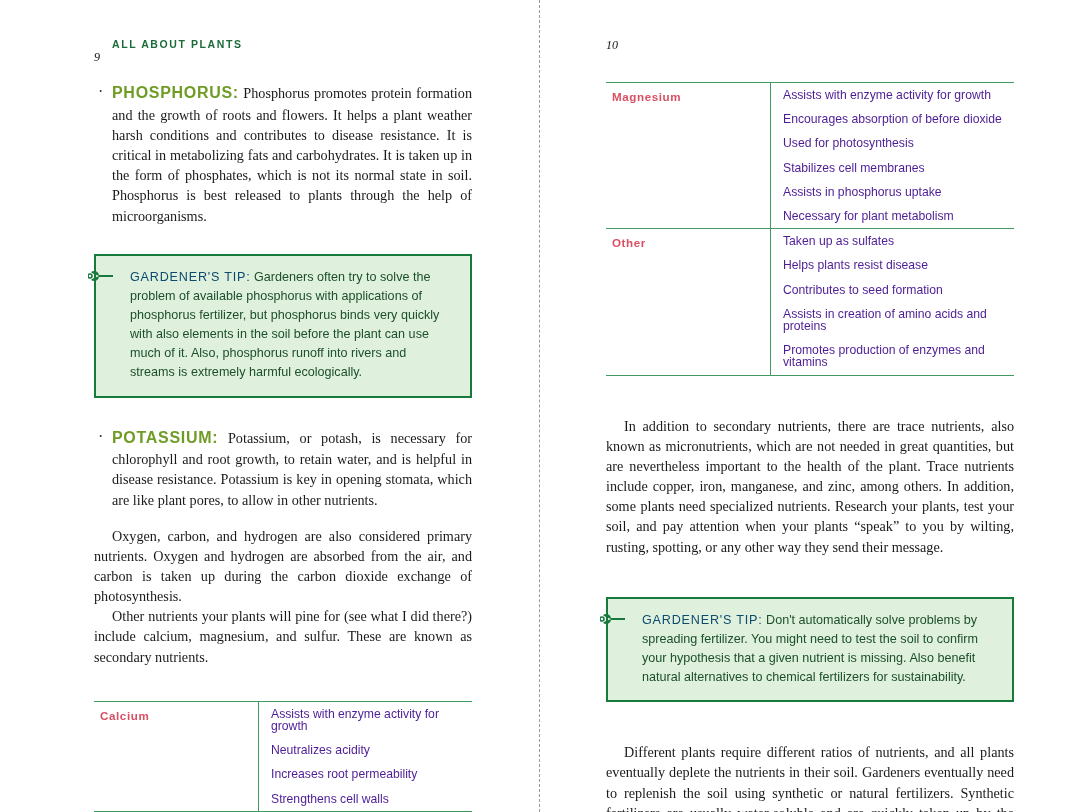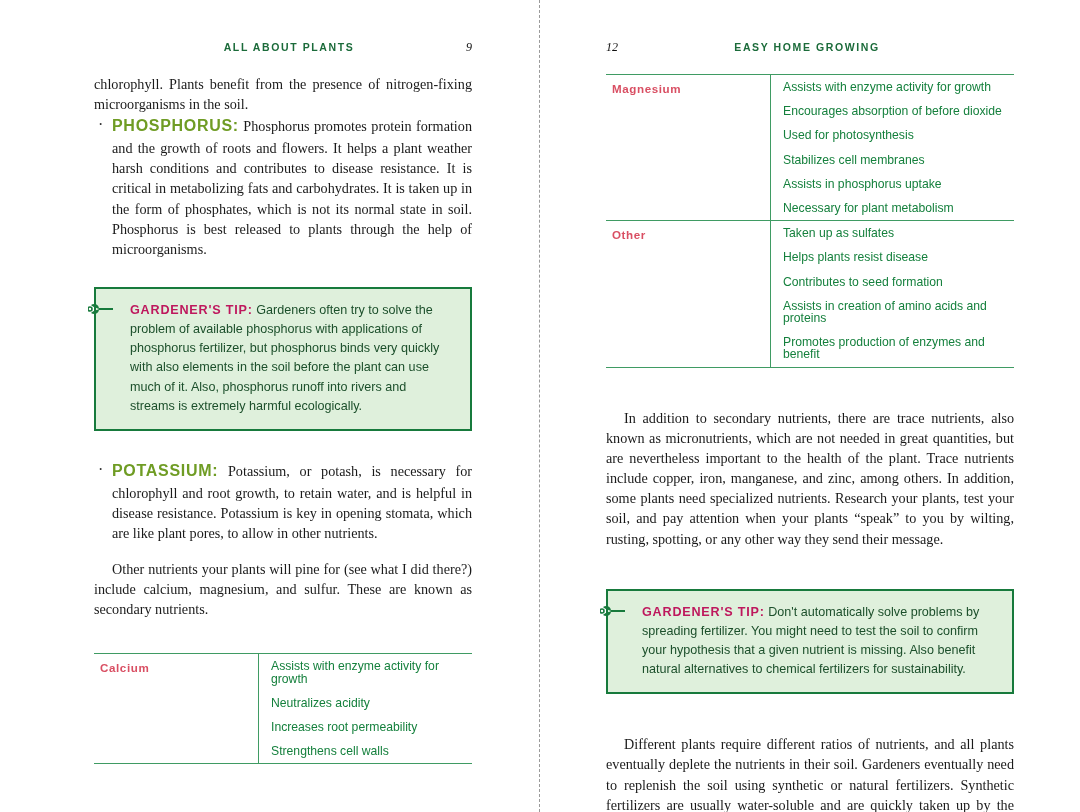--- a/index.html
+++ b/index.html
@@ -38,23 +38,24 @@
   .page-left {
     padding: 38px 68px 0 94px;
   }
   .page-right {
     padding: 38px 66px 0 66px;
   }
 
   
   .runhead {
     display: flex;
-    align-items: center;
+    align-items: flex-start;
     height: 18px;
-    margin-bottom: 18px;
+    margin-bottom: 26px;
+    flex-direction: column;
   }
   .runhead-title {
     font-family: "Liberation Sans", sans-serif;
     font-size: 10.5px;
     letter-spacing: 1.6px;
     color: #1b6b3a;
     font-weight: bold;
   }
   .runhead-folio {
     font-family: "Liberation Serif", serif;
@@ -139,22 +140,22 @@
     height: 16px;
     color: #177a3c;
   }
   .tip-text {
     font-family: "Liberation Sans", sans-serif;
     font-size: 12.6px;
     line-height: 1.52;
     color: #1c4f2b;
   }
   .tip-label {
-    color: #be185d;
-    font-weight: bold;
+    color: #0c4a6e;
+    font-weight: normal;
     letter-spacing: 0.8px;
   }
 
   
   table.nutrient {
     border-collapse: collapse;
     width: 100%;
     font-family: "Liberation Sans", sans-serif;
   }
   table.nutrient td {
@@ -180,21 +181,21 @@
     padding: 0 !important;
   }
   .cell-items ul {
     margin: 0;
     padding: 0;
     list-style: none;
   }
   .cell-items li {
     font-size: 12.2px;
     line-height: 1.0;
-    color: #15803d;
+    color: #4c1d95;
     padding: 6px 4px 6px 12px;
   }
   .sp-16 { height: 16px; }
   .sp-28 { height: 28px; }
   .sp-34 { height: 34px; }
   .sp-40 { height: 40px; }
 </style>
 </head>
 <body>
 
@@ -202,21 +203,20 @@
 
   <div class="gutter"></div>
 
   <div class="page page-left">
 
     <div class="runhead runhead-left">
       <div class="runhead-title">ALL ABOUT PLANTS</div>
       <div class="runhead-folio">9</div>
     </div>
 
-    <p class="body">chlorophyll. Plants benefit from the presence of nitrogen-fixing microorganisms in the soil.</p>
 
     <ul class="bullet-list">
       <li class="bullet-item">
         <span class="nutrient-name">PHOSPHORUS:</span><span> Phosphorus promotes protein formation and the growth of roots and flowers. It helps a plant weather harsh conditions and contributes to disease resistance. It is critical in metabolizing fats and carbohydrates. It is taken up in the form of phosphates, which is not its normal state in soil. Phosphorus is best released to plants through the help of microorganisms.</span>
       </li>
     </ul>
 
     <div class="sp-28"></div>
 
     <div class="tipbox">
@@ -236,20 +236,21 @@
     <div class="sp-28"></div>
 
     <ul class="bullet-list">
       <li class="bullet-item">
         <span class="nutrient-name">POTASSIUM:</span><span> Potassium, or potash, is necessary for chlorophyll and root growth, to retain water, and is helpful in disease resistance. Potassium is key in opening stomata, which are like plant pores, to allow in other nutrients.</span>
       </li>
     </ul>
 
     <div class="sp-16"></div>
 
+    <p class="body indent">Oxygen, carbon, and hydrogen are also considered primary nutrients. Oxygen and hydrogen are absorbed from the air, and carbon is taken up during the carbon dioxide exchange of photosynthesis.</p>
     <p class="body indent">Other nutrients your plants will pine for (see what I did there?) include calcium, magnesium, and sulfur. These are known as secondary nutrients.</p>
 
     <div class="sp-34"></div>
 
     <table class="nutrient">
       <tbody>
         <tr class="tbl-top tbl-bottom">
           <td class="cell-name">Calcium</td>
           <td class="cell-items">
             <ul>
@@ -262,22 +263,21 @@
           </td>
         </tr>
       </tbody>
     </table>
 
   </div>
 
   <div class="page page-right">
 
     <div class="runhead runhead-right">
-      <div class="runhead-folio">12</div>
-      <div class="runhead-title">EASY HOME GROWING</div>
+      <div class="runhead-folio">10</div>
     </div>
 
     <table class="nutrient">
       <tbody>
         <tr class="tbl-top tbl-bottom">
           <td class="cell-name">Magnesium</td>
           <td class="cell-items">
             <ul>
               <li>Assists with enzyme activity for growth</li>
               <li>Encourages absorption of before dioxide</li>
@@ -289,21 +289,21 @@
           </td>
         </tr>
         <tr class="tbl-bottom">
           <td class="cell-name">Other</td>
           <td class="cell-items">
             <ul>
               <li>Taken up as sulfates</li>
               <li>Helps plants resist disease</li>
               <li>Contributes to seed formation</li>
               <li>Assists in creation of amino acids and proteins</li>
-              <li>Promotes production of enzymes and benefit</li>
+              <li>Promotes production of enzymes and vitamins</li>
             </ul>
           </td>
         </tr>
       </tbody>
     </table>
 
     <div class="sp-40"></div>
 
     <p class="body indent">In addition to secondary nutrients, there are trace nutrients, also known as micronutrients, which are not needed in great quantities, but are nevertheless important to the health of the plant. Trace nutrients include copper, iron, manganese, and zinc, among others. In addition, some plants need specialized nutrients. Research your plants, test your soil, and pay attention when your plants “speak” to you by wilting, rusting, spotting, or any other way they send their message.</p>
 

